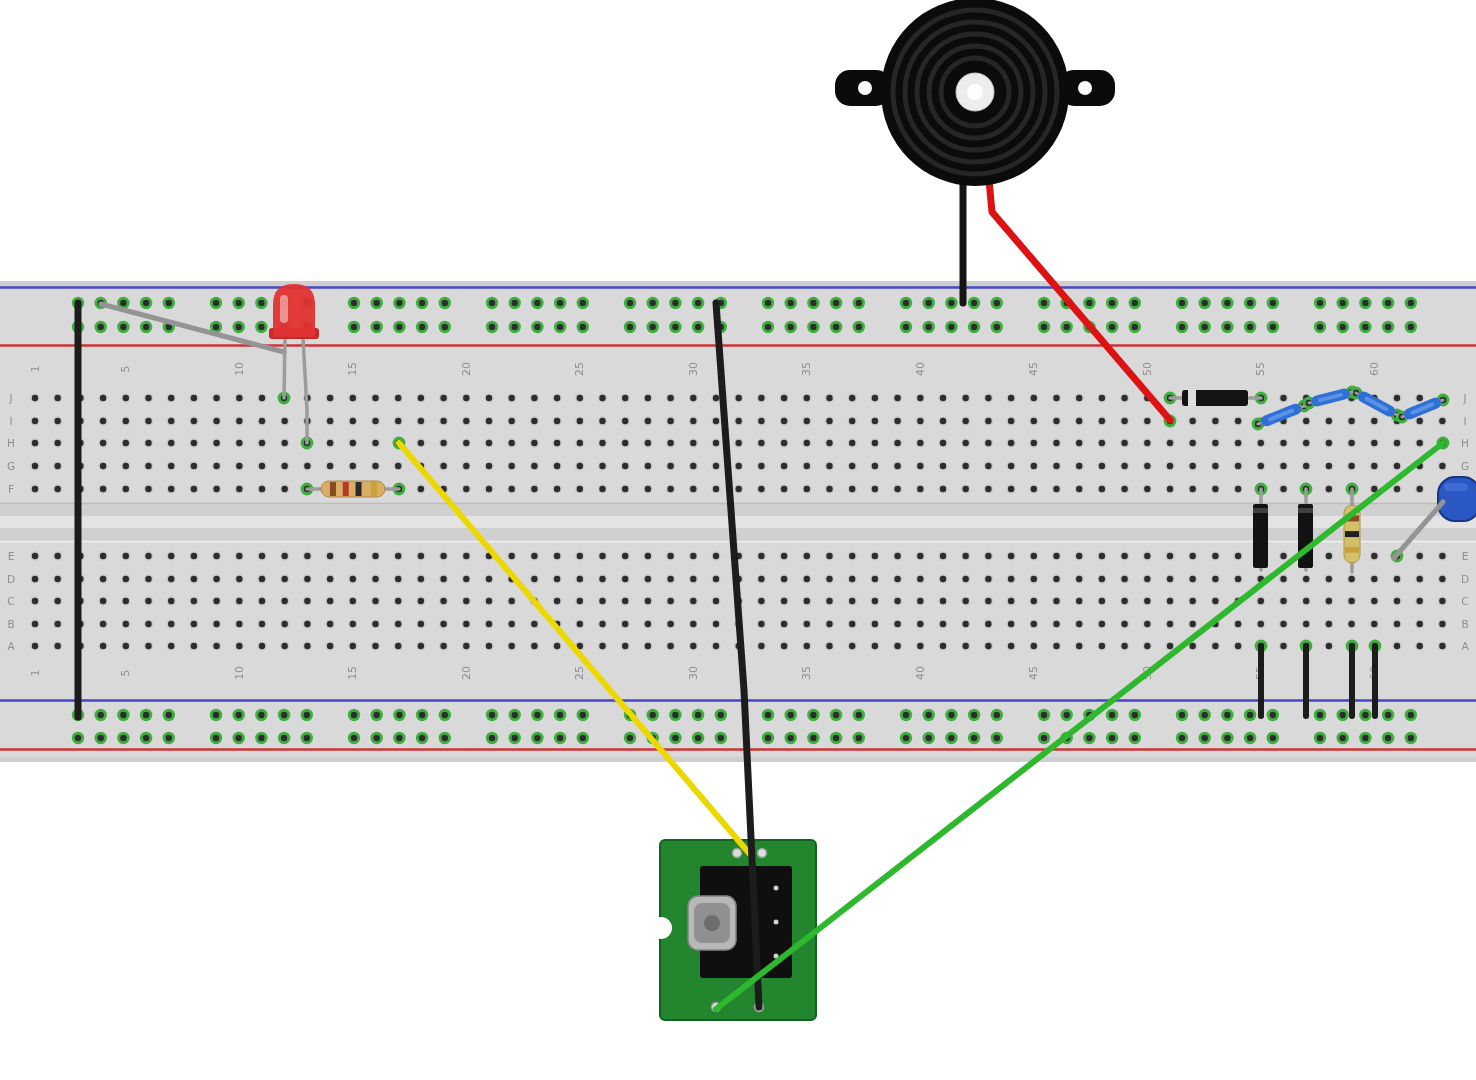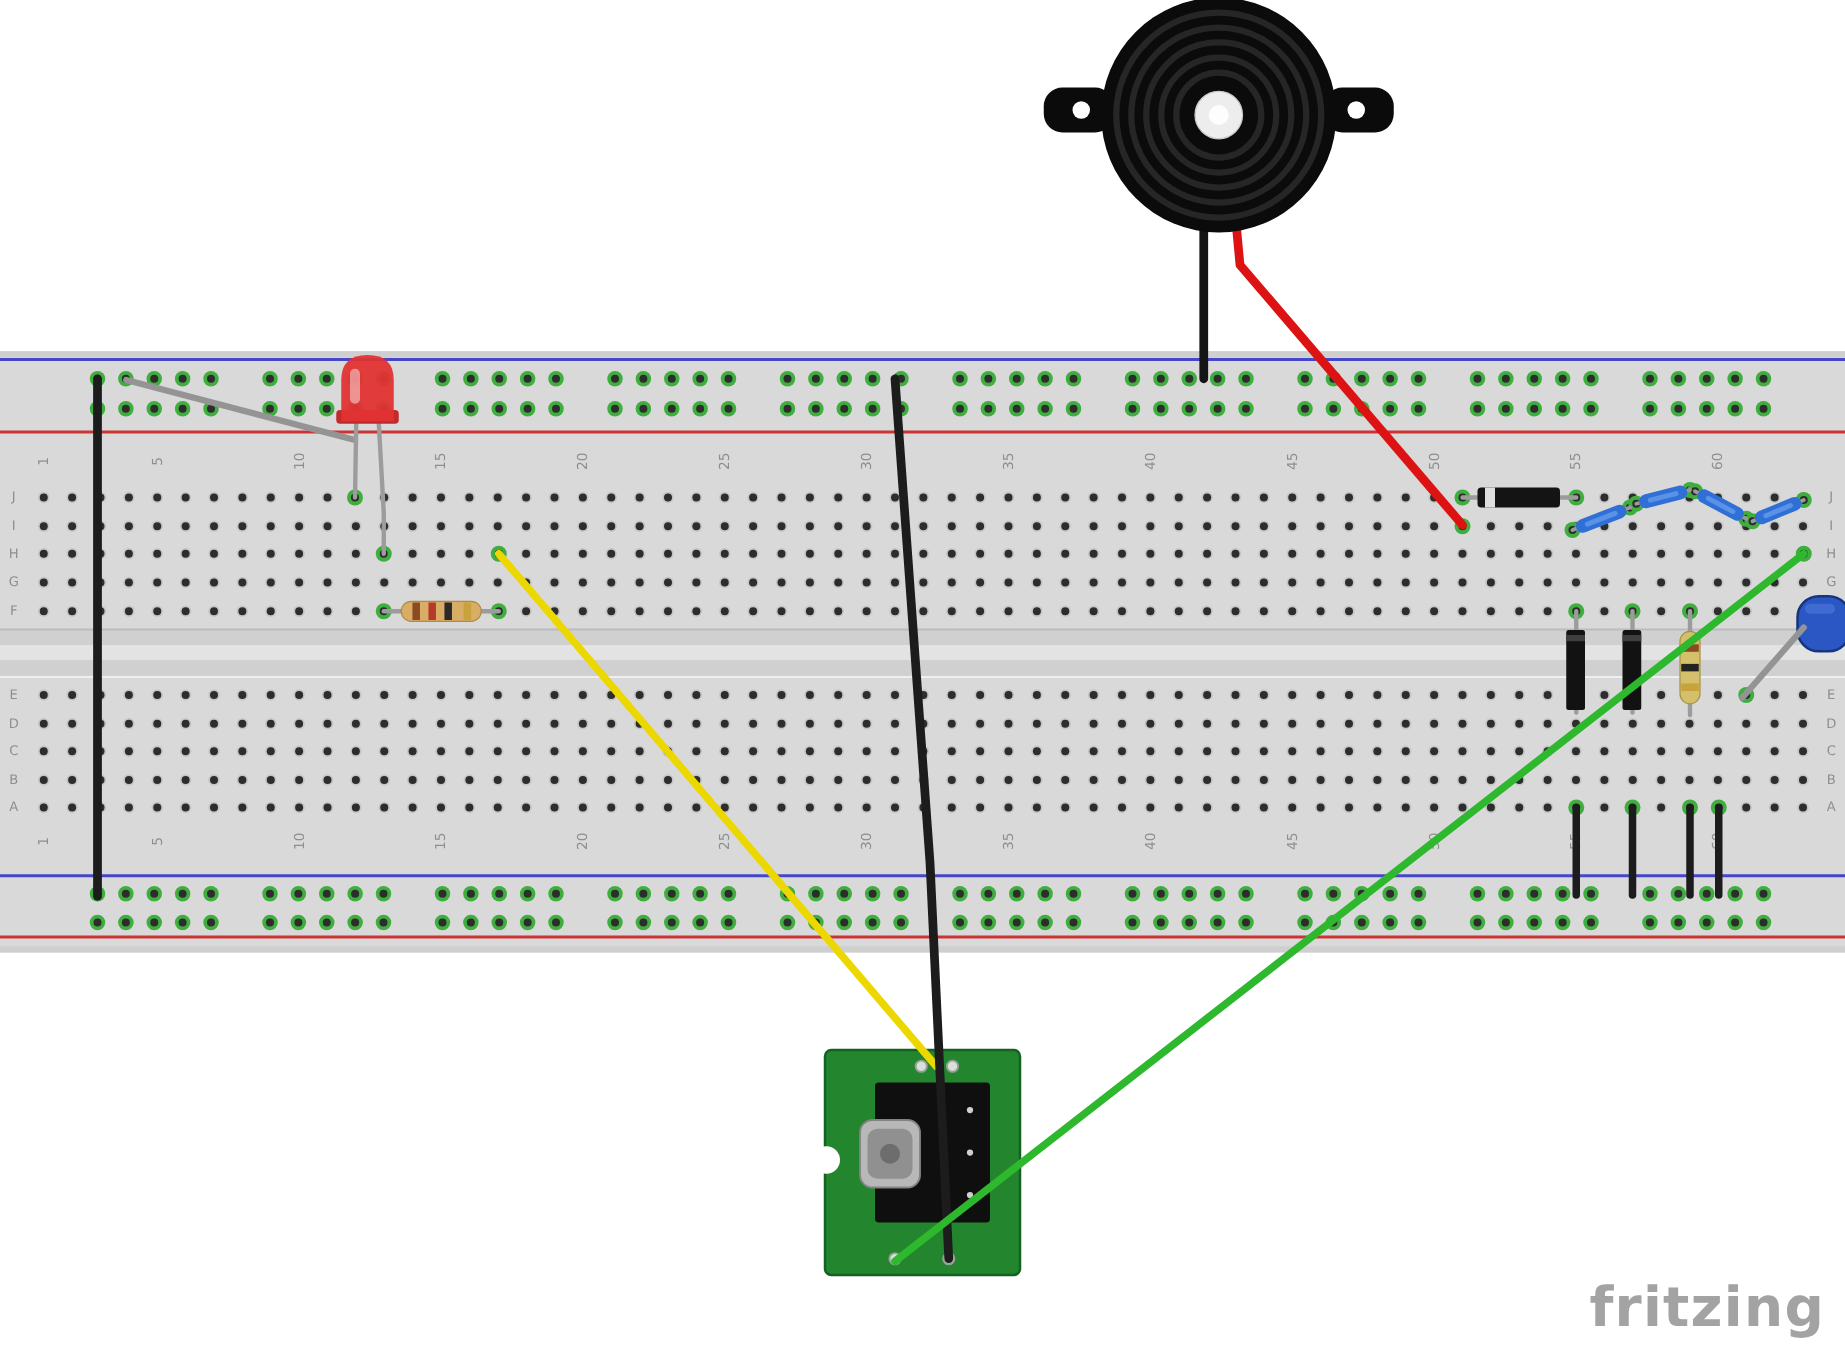--- a/index.html
+++ b/index.html
@@ -1922,14 +1922,13 @@
         </g>
         <g>
           <polyline points="285,338 284,398" fill="none" stroke="#9c9c9c" stroke-width="3.5" stroke-linecap="round" stroke-linejoin="round"></polyline>
           <polyline points="303,338 307,410 307,443" fill="none" stroke="#9c9c9c" stroke-width="3.5" stroke-linecap="round" stroke-linejoin="round"></polyline>
           <rect x="269" y="328" width="50" height="11" rx="3" fill="#c22b2b"></rect>
           <path d="M 273 337 L 273 304 Q 273 284 294 284 Q 315 284 315 304 L 315 337 Z" fill="#e23333" opacity="0.95"></path>
           <rect x="280" y="295" width="8" height="28" rx="4" fill="#ffffff" opacity="0.45"></rect>
         </g>
       </g>
     </svg>
-  <div class="logo">fritzing</div>
 </div>
 
 </body></html>

